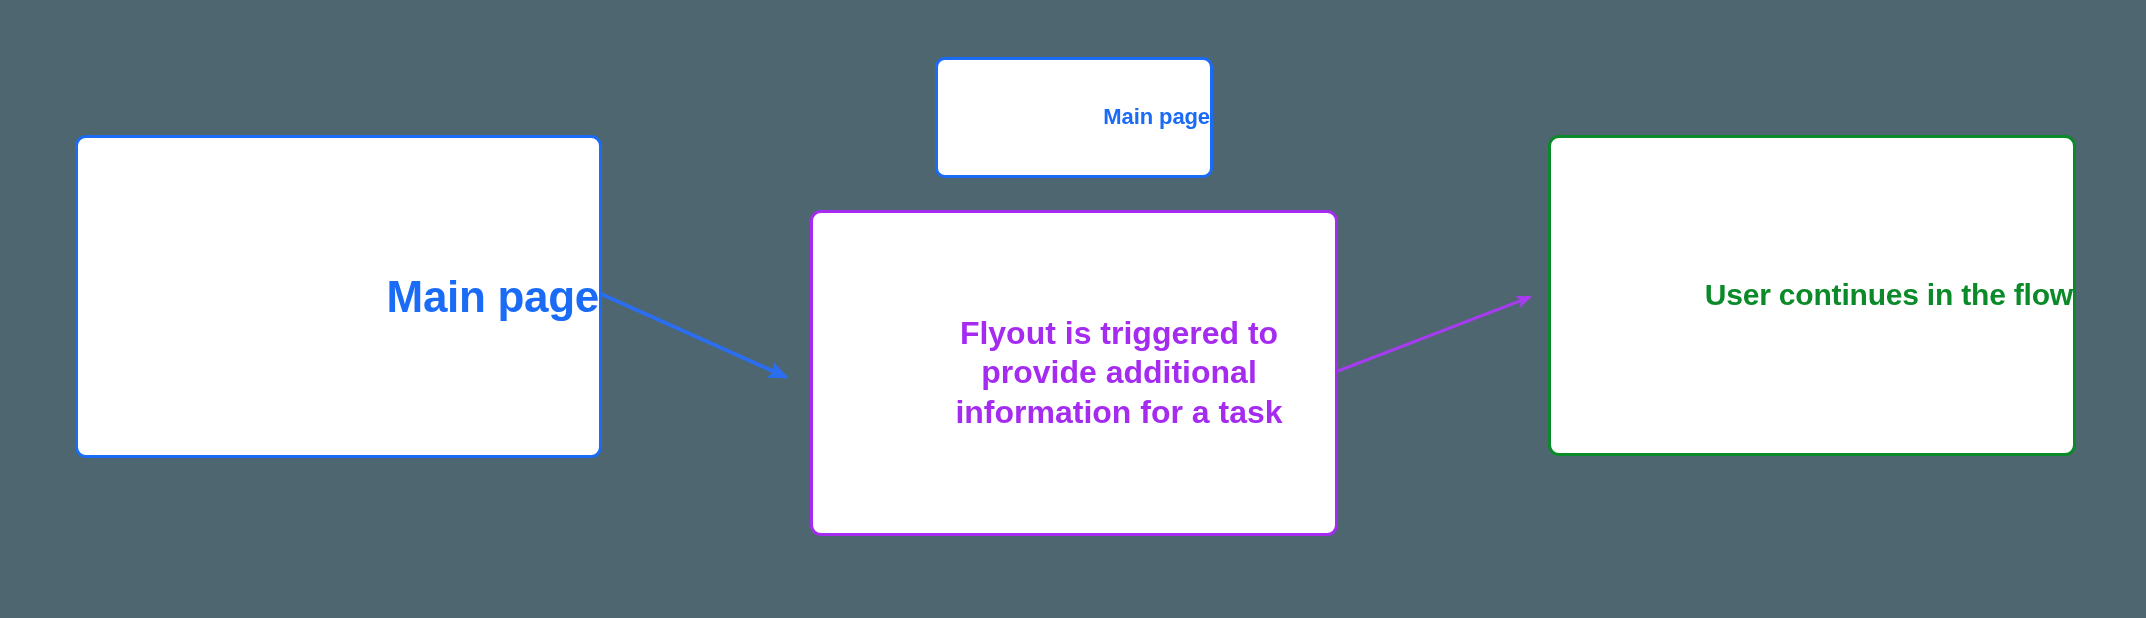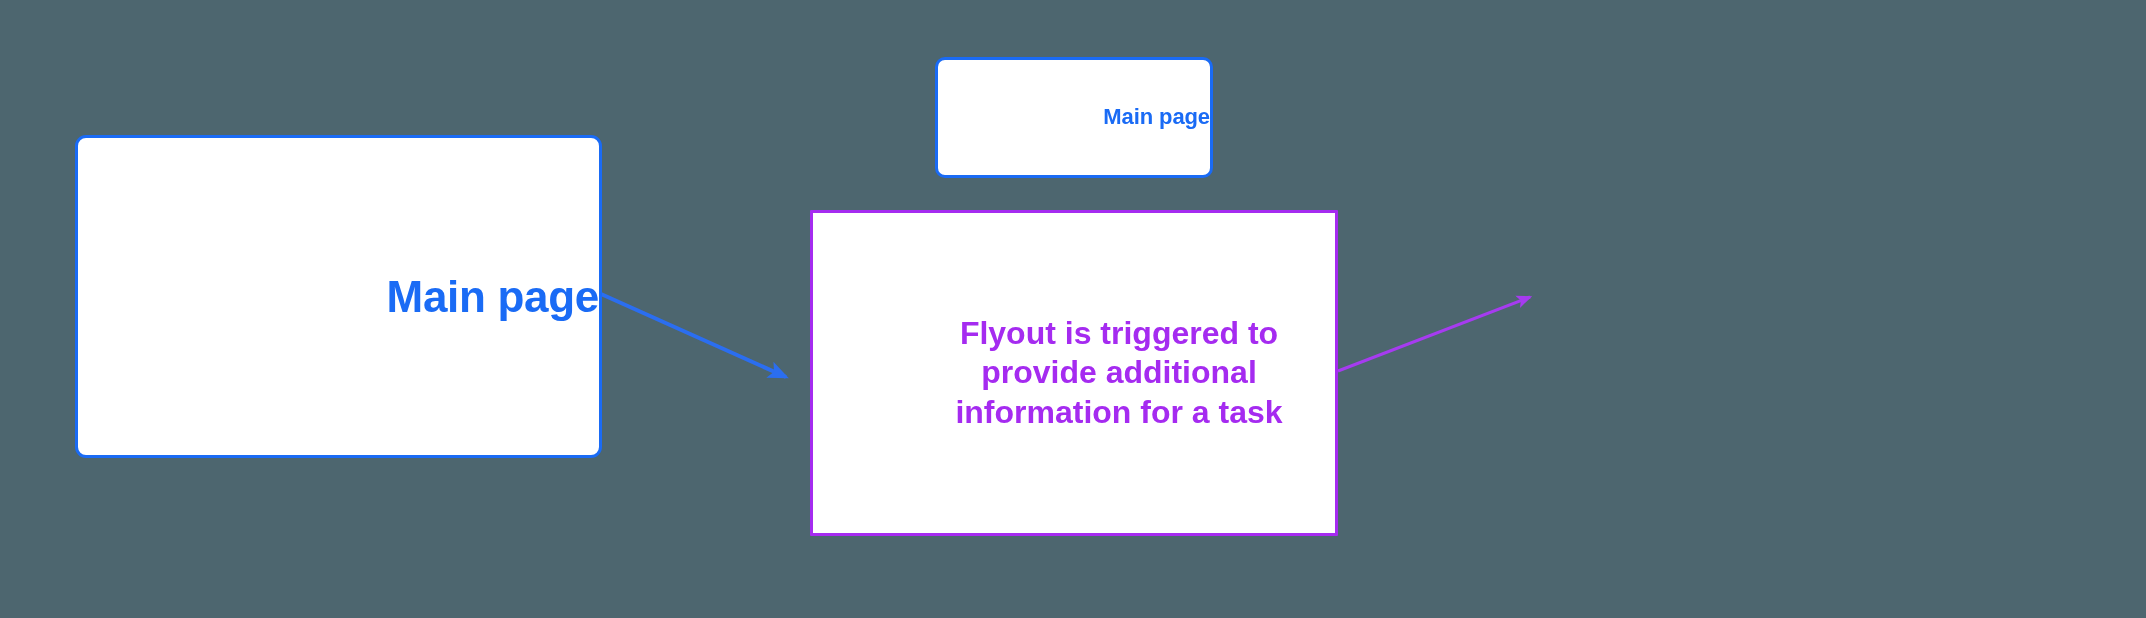--- a/index.html
+++ b/index.html
@@ -57,21 +57,21 @@
     letter-spacing: -0.1px;
   }
 
   
   #node-flyout {
     left: 810px;
     top: 210px;
     width: 528px;
     height: 326px;
     border: 3px solid #a52bf0;
-    border-radius: 1px;
+    border-radius: 11px;
     color: #a52bf0;
     font-size: 32px;
     padding: 0 26px;
   }
   #node-flyout .label {
     max-width: 380px;
   }
 
   
   #node-user-continues {
@@ -120,14 +120,17 @@
   </div>
 
   <div class="node" id="node-main-page-small">
     <span class="label">Main page</span>
   </div>
 
   <div class="node" id="node-flyout">
     <span class="label">Flyout is triggered to provide additional information for a task</span>
   </div>
 
+  <div class="node" id="node-user-continues">
+    <span class="label">User continues in the flow</span>
+  </div>
 
 </div>
 
 </body></html>

